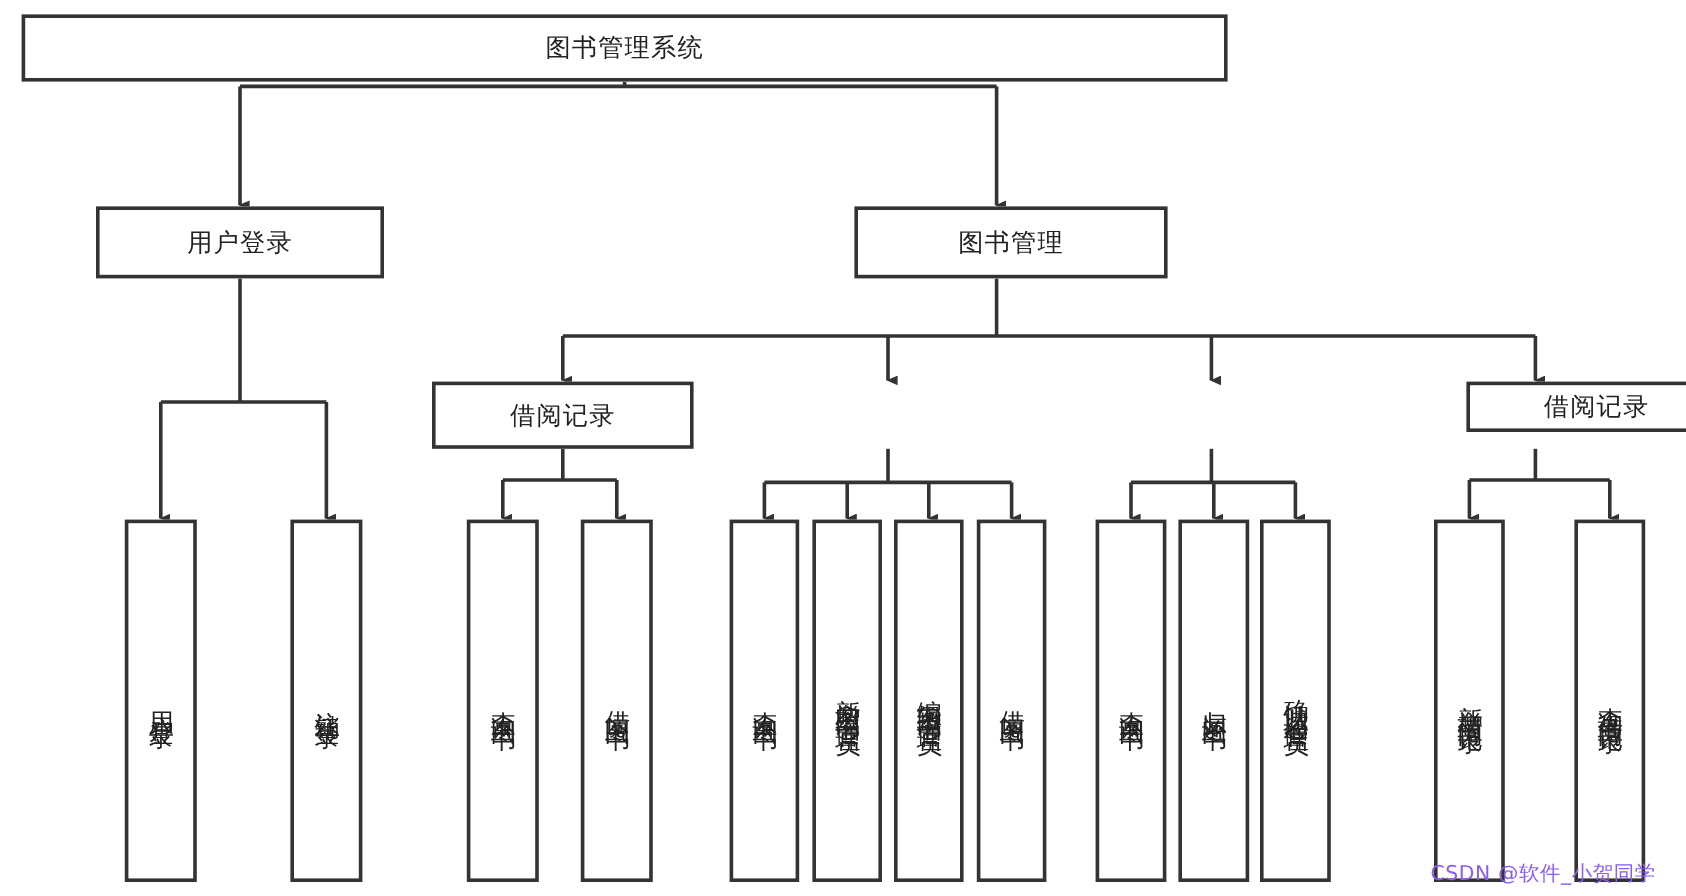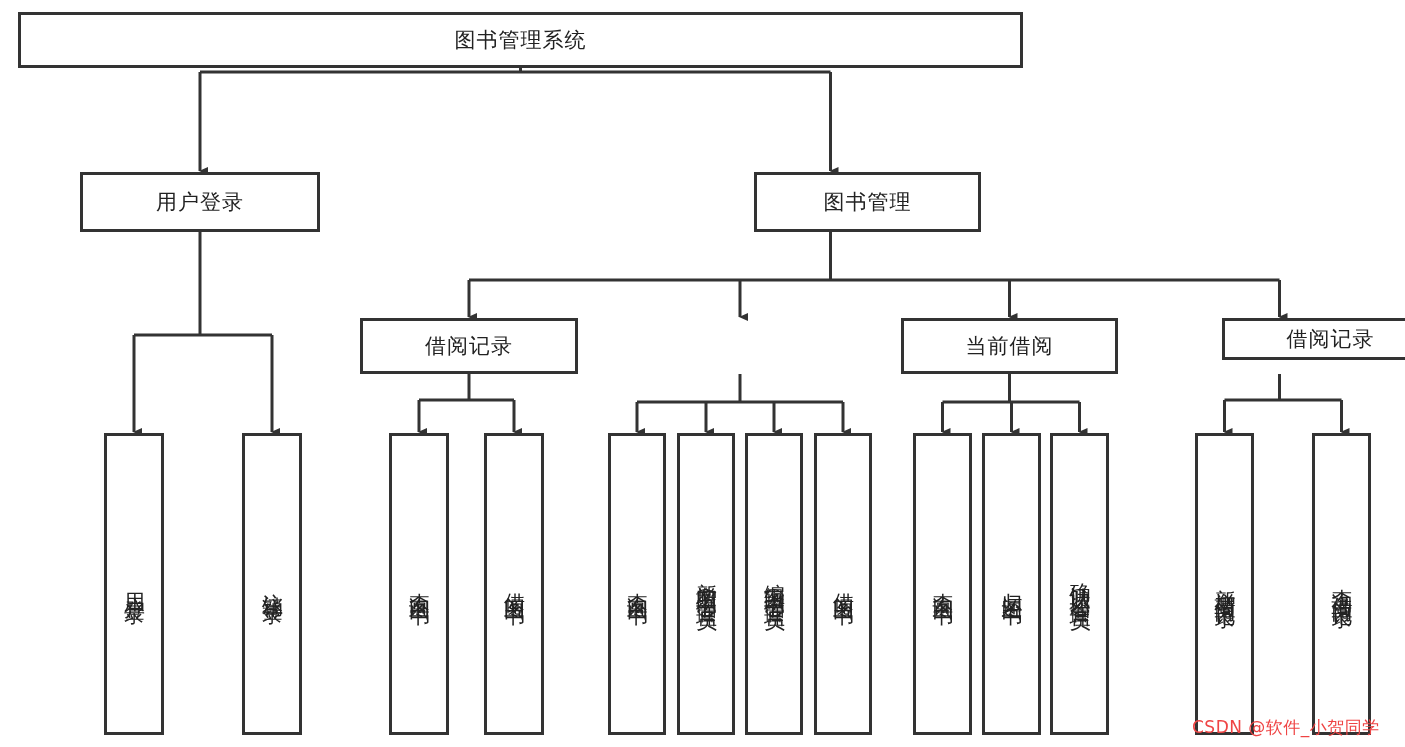--- a/index.html
+++ b/index.html
@@ -50,21 +50,21 @@
     writing-mode: vertical-rl;
     text-orientation: upright;
     font-size: 21px;
     letter-spacing: 4px;
     line-height: 1;
     white-space: nowrap;
   }
   .watermark {
     position: absolute;
     font-size: 17px;
-    color: #ef4444;
+    color: #8b5cf6;
     white-space: nowrap;
     z-index: 3;
     letter-spacing: 0.5px;
   }
 </style>
 </head>
 <body>
 
 <div id="canvas">
 
@@ -112,32 +112,29 @@
   </svg>
 
   <div class="node" style="left: 18px; top: 12px; width: 1005px; height: 56px;">
     <span class="label">图书管理系统</span>
   </div>
 
   <div class="node" style="left: 80px; top: 172px; width: 240px; height: 60px;">
     <span class="label">用户登录</span>
   </div>
 
-  <div class="node" style="left: 712px; top: 172px; width: 227px; height: 60px; margin-left: 42px;">
+  <div class="node" style="left: 712px; top: 172px; width: 261px; height: 60px;">
     <span class="label">图书管理</span>
   </div>
 
   <div class="node" style="left: 360px; top: 318px; width: 218px; height: 56px;">
     <span class="label">借阅记录</span>
   </div>
 
 
-  <div class="node" style="left: 901px; top: 318px; width: 217px; height: 56px;">
-    <span class="label">当前借阅</span>
-  </div>
 
   <div class="node" style="left: 1222px; top: 318px; width: 217px; height: 42px;">
     <span class="label">借阅记录</span>
   </div>
 
   <div class="node vertical" style="left: 104px; top: 433px; width: 60px; height: 302px;">
     <span class="label">用户登录</span>
   </div>
 
   <div class="node vertical" style="left: 242px; top: 433px; width: 60px; height: 302px;">

